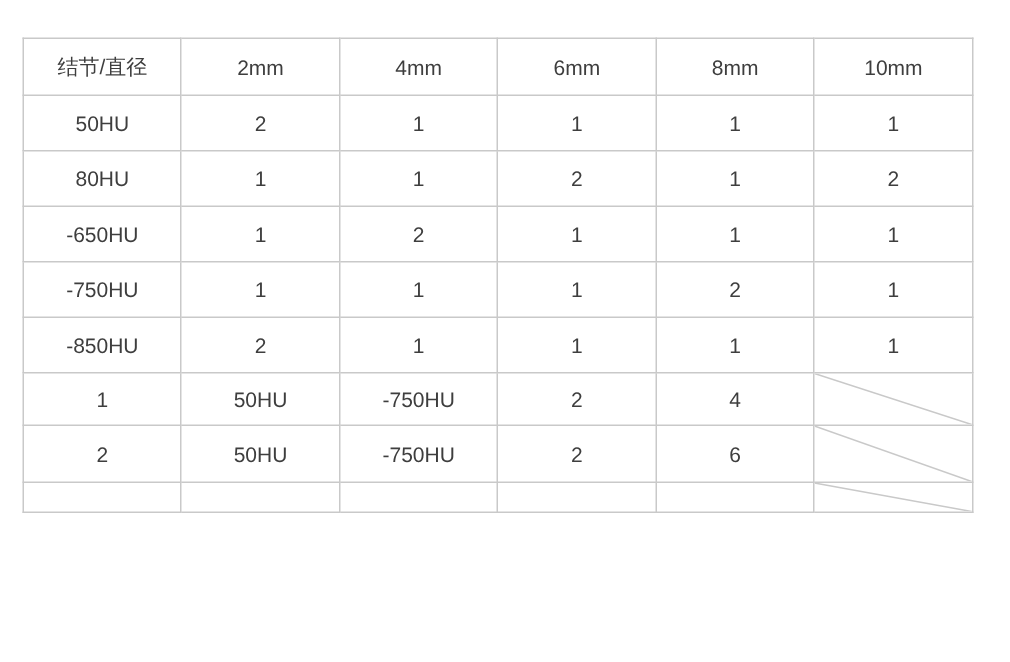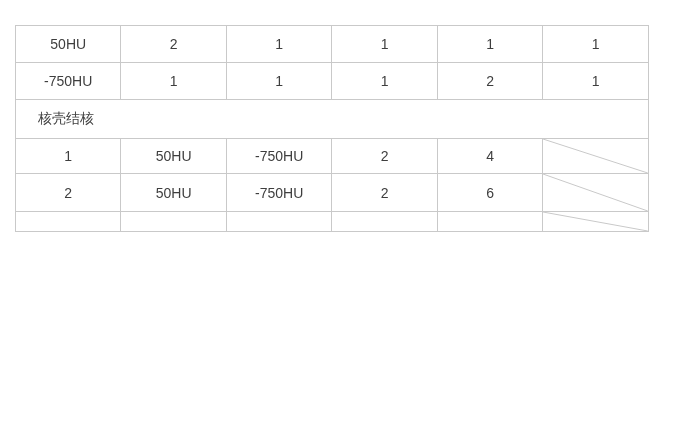--- a/index.html
+++ b/index.html
@@ -69,41 +69,70 @@
     <colgroup>
       <col style="width:16.66%">
         <col style="width:16.66%">
         <col style="width:16.66%">
       <col style="width:16.66%">
         <col style="width:16.66%">
         <col style="width:16.7%">
     </colgroup>
 
     <tbody>
+        <tr class="hdr1">
+      <th>结节/直径</th>
+      <th>2mm</th>
+      <th>4mm</th>
+      <th>6mm</th>
+      <th>8mm</th>
+      <th>10mm</th>
+    </tr>
 
     <tr class="datarow">
       <td>50HU</td>
       <td>2</td>
       <td>1</td>
+      <td>1</td>
+      <td>1</td>
+      <td>1</td>
+    </tr>
+    <tr class="datarow">
+      <td>80HU</td>
+      <td>1</td>
+      <td>1</td>
+      <td>2</td>
+      <td>1</td>
+      <td>2</td>
+    </tr>
+    <tr class="datarow">
+      <td>-650HU</td>
+      <td>1</td>
+      <td>2</td>
       <td>1</td>
       <td>1</td>
       <td>1</td>
     </tr>
     <tr class="datarow">
       <td>-750HU</td>
       <td>1</td>
       <td>1</td>
       <td>1</td>
       <td>2</td>
       <td>1</td>
     </tr>
+    <tr class="datarow">
+      <td>-850HU</td>
+      <td>2</td>
+      <td>1</td>
+      <td>1</td>
+      <td>1</td>
+      <td>1</td>
+    </tr>
 
-    <tr class="section">
-      <td class="section-cell" colspan="6">核壳结核</td>
-    </tr>
 
 
     <tr class="csrow1">
       <td>1</td>
       <td>50HU</td>
       <td>-750HU</td>
       <td>2</td>
       <td>4</td>
       <td class="diag">
         <svg viewBox="0 0 100 100" preserveAspectRatio="none">

